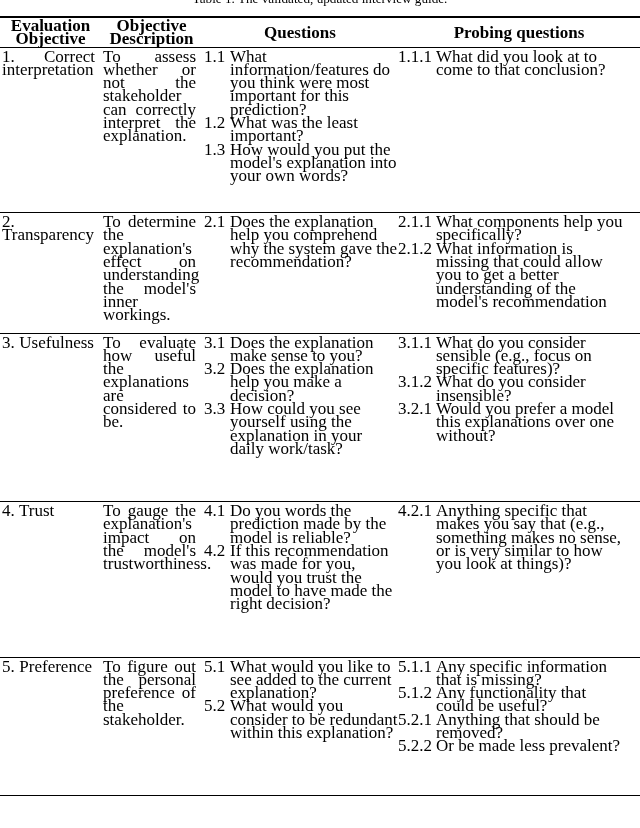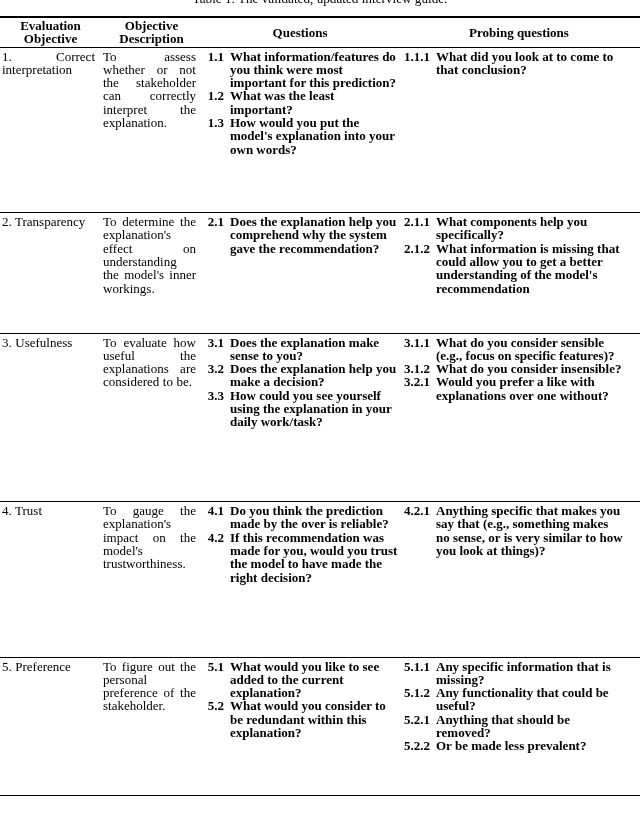--- a/index.html
+++ b/index.html
@@ -32,21 +32,21 @@
     position: absolute;
     top: 16px;
     left: 0;
     width: 640px;
   }
 
   table.guide {
     width: 640px;
     border-collapse: collapse;
     table-layout: fixed;
-    font-size: 13px;
+    font-size: 17px;
     line-height: 13.3px;
   }
 
   
   .rule-top td { border-top: 1.4px solid #000; height: 0; padding: 0; font-size: 0; line-height: 0; }
   .rule-mid td { border-top: 0.9px solid #000; height: 0; padding: 0; font-size: 0; line-height: 0; }
   .rule-dbl td { border-top: 1.1px solid #000; height: 0; padding: 0; font-size: 0; line-height: 0; }
 
   tbody td {
     vertical-align: top;
@@ -61,21 +61,21 @@
   .just {
     text-align: justify;
     text-align-last: left;
     -webkit-hyphens: none;
     hyphens: none;
     word-spacing: 0.02em;
   }
   .just.spread { text-align: justify; }
 
   
-  .qlist { display: block; font-weight: bold; }
+  .qlist { display: block; }
   .qitem {
     display: flex;
     align-items: flex-start;
     margin-bottom: 0px;
   }
   .qnum {
     flex: 0 0 auto;
     text-align: right;
     padding-right: 6px;
     white-space: nowrap;
@@ -199,36 +199,36 @@
               <div class="qitem">
                 <span class="qnum">3.1.1</span>
                 <span class="qtext">What do you consider sensible (e.g., focus on specific features)?</span>
               </div>
               <div class="qitem">
                 <span class="qnum">3.1.2</span>
                 <span class="qtext">What do you consider insensible?</span>
               </div>
               <div class="qitem">
                 <span class="qnum">3.2.1</span>
-                <span class="qtext">Would you prefer a like with explanations over one without?</span>
+                <span class="qtext">Would you prefer a model this explanations over one without?</span>
               </div>
             </div>
           </td>
         </tr>
         <tr class="rule-mid">
           <td colspan="4"></td>
         </tr>
         <tr style="height: 155px; margin-top: 36px;">
           <td class="c-obj just spread">4. Trust</td>
           <td class="c-desc just spread">To gauge the explanation's impact on the model's trustworthiness.</td>
           <td class="c-q pad-top">
             <div class="qlist">
               <div class="qitem">
                 <span class="qnum">4.1</span>
-                <span class="qtext">Do you think the prediction made by the over is reliable?</span>
+                <span class="qtext">Do you words the prediction made by the model is reliable?</span>
               </div>
               <div class="qitem">
                 <span class="qnum">4.2</span>
                 <span class="qtext">If this recommendation was made for you, would you trust the model to have made the right decision?</span>
               </div>
             </div>
           </td>
           <td class="c-p pad-top">
             <div class="qlist">
               <div class="qitem">

